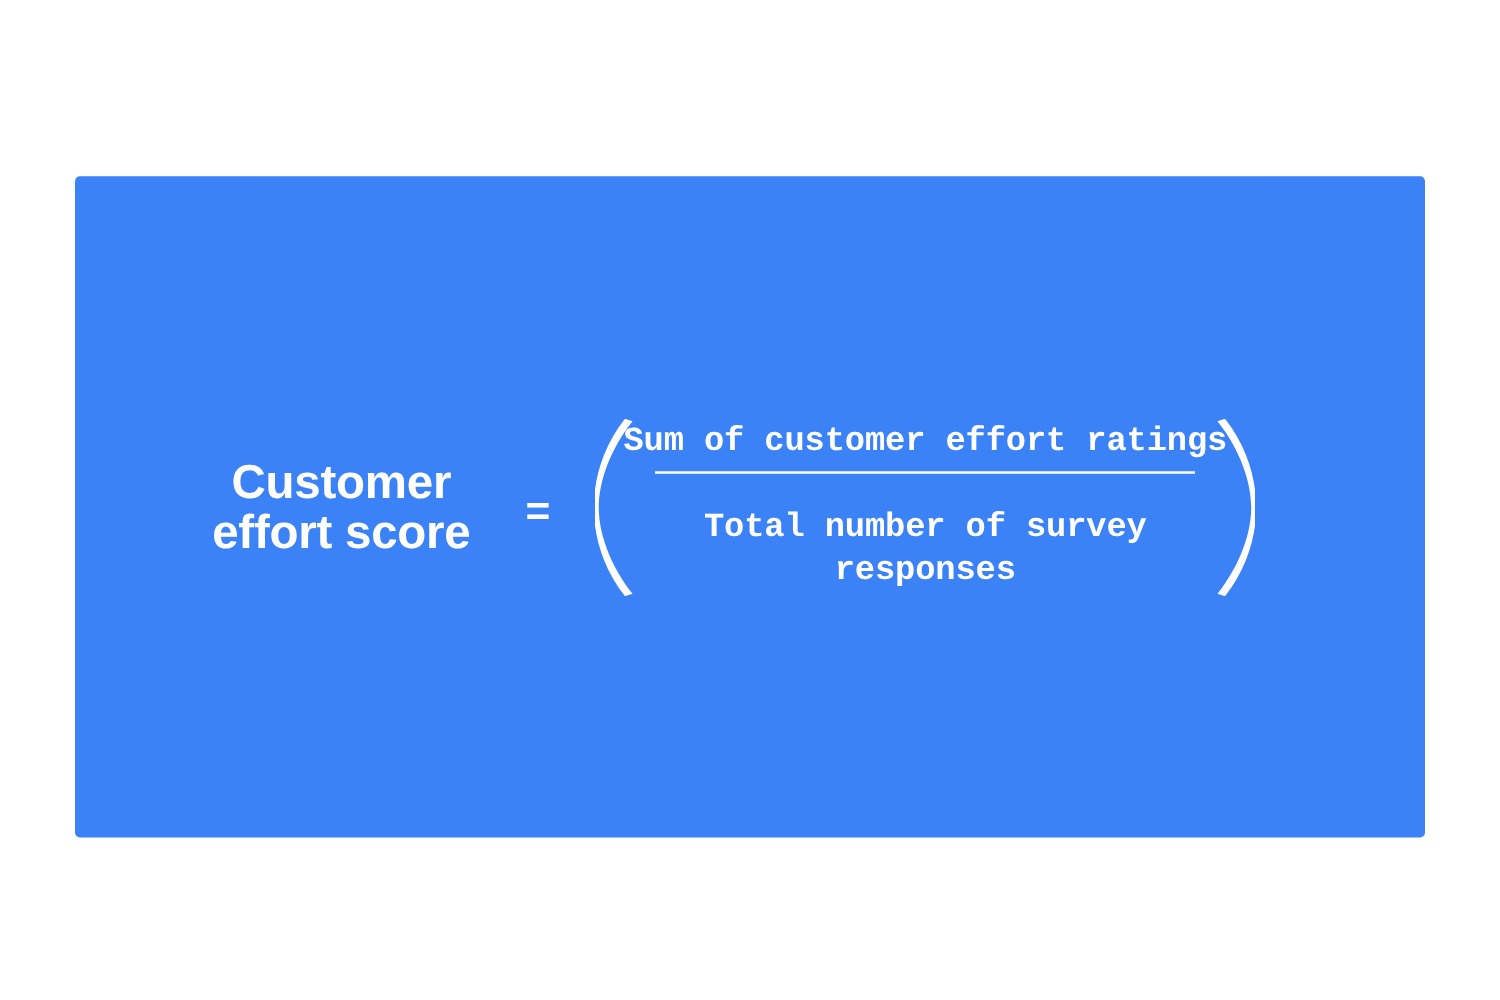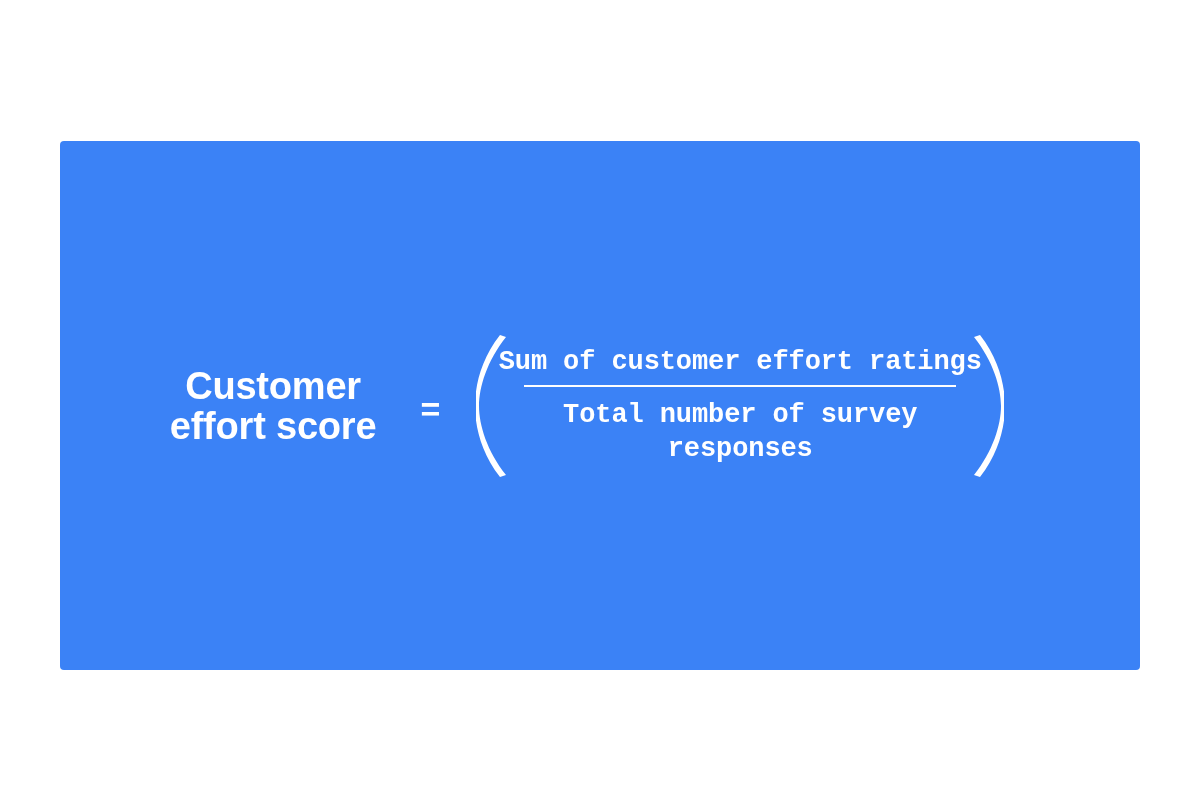--- a/index.html
+++ b/index.html
@@ -128,21 +128,21 @@
   }
 
   #denominator {
     color: #ffffff;
     font-size: 27px;
     font-weight: bold;
     line-height: 34px;
     text-align: center;
     letter-spacing: -0.1px;
     white-space: pre-line;
-    padding-top: 11px;
+    padding-top: 27px;
   }
 </style>
 </head>
 <body>
 
 <div id="canvas">
 
   <div id="formula-card">
 
     <div id="formula">

